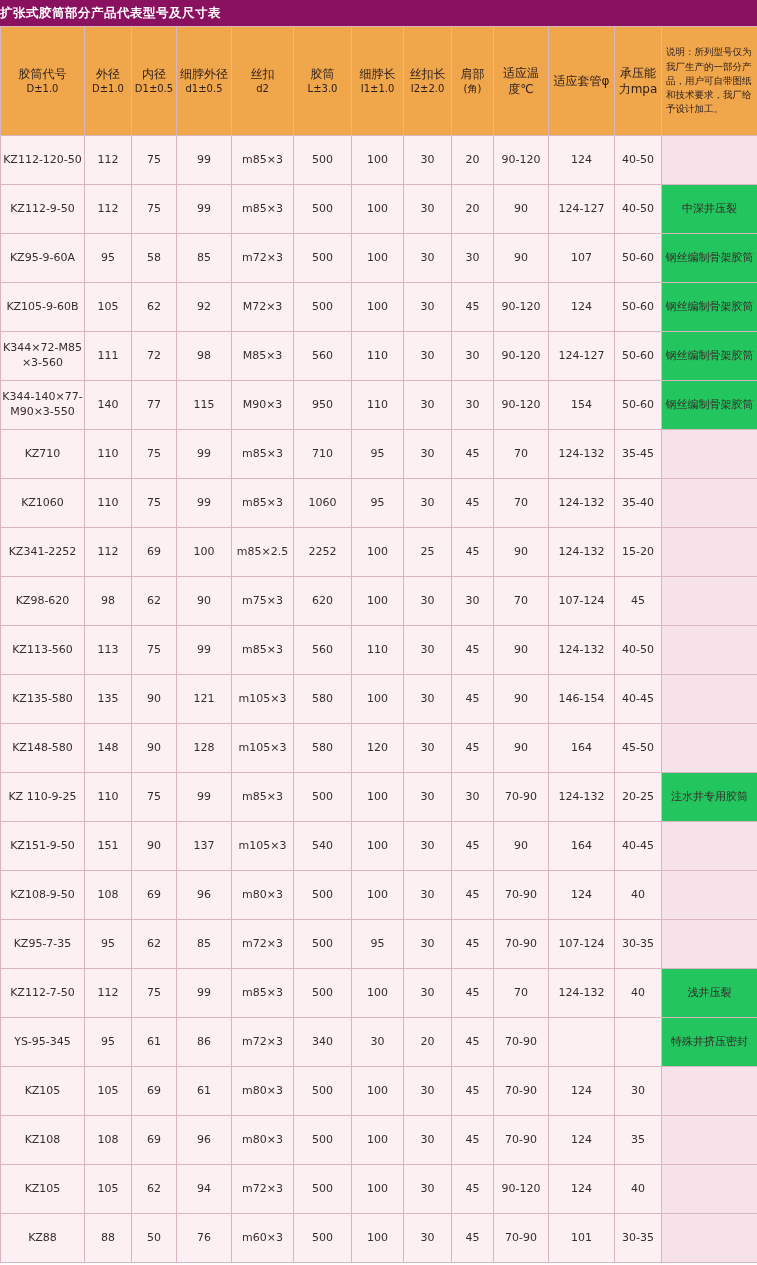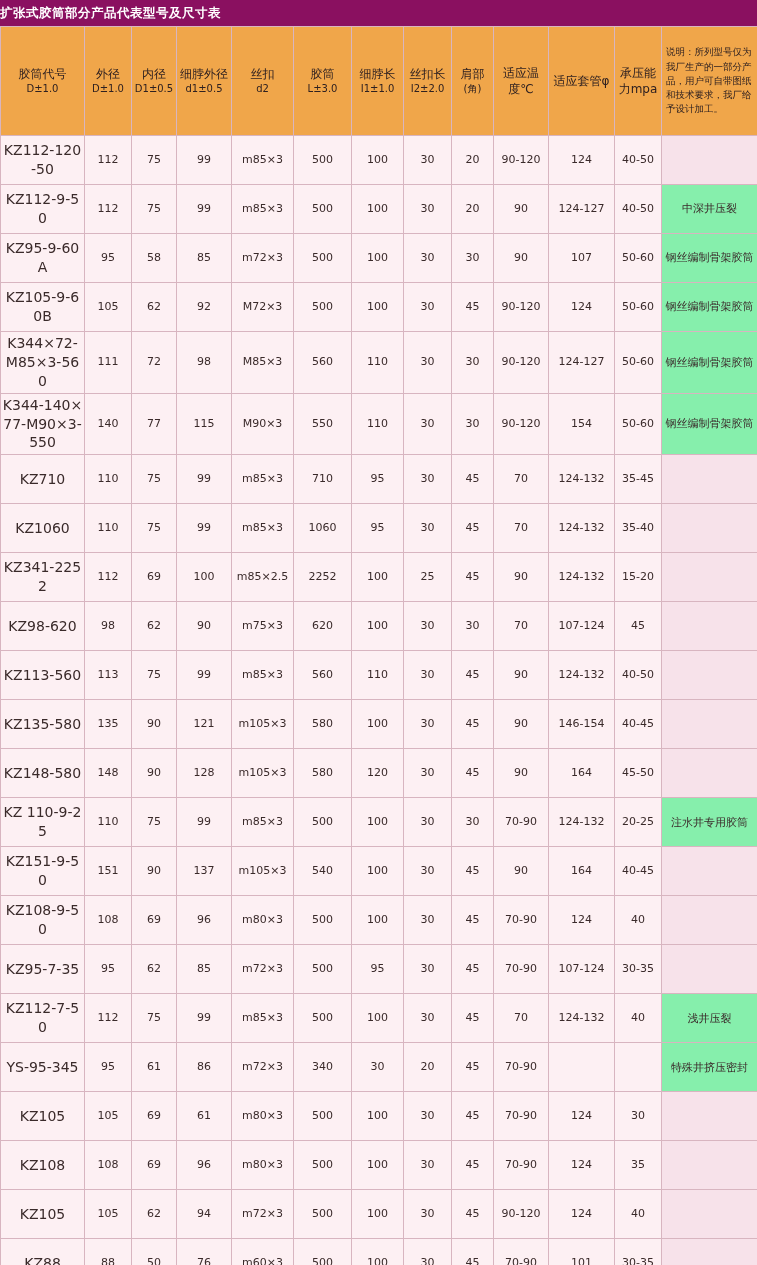--- a/index.html
+++ b/index.html
@@ -63,24 +63,24 @@
     line-height: 1.5;
     text-align: left;
     padding: 11px 4px;
   }
   tbody td {
     background: #fdf0f3;
     height: 44px;
   }
   tbody td.code {
     background: #fdf0f3;
-    font-size: 14px;
+    font-size: 11px;
   }
   tbody td.note {
-    background: #86efac;
+    background: #22c55e;
     font-size: 11px;
     line-height: 1.4;
   }
   tbody tr td.note.empty {
     background: #f7e2ea;
   }
   
   col.c0 { width: 84px; }
   col.c1 { width: 47px; }
   col.c2 { width: 45px; }
@@ -243,21 +243,21 @@
           <td>124-127</td>
           <td>50-60</td>
           <td class="note">钢丝编制骨架胶筒</td>
         </tr>
         <tr>
           <td class="code">K344-140×77-M90×3-550</td>
           <td>140</td>
           <td>77</td>
           <td>115</td>
           <td>M90×3</td>
-          <td>550</td>
+          <td>950</td>
           <td>110</td>
           <td>30</td>
           <td>30</td>
           <td>90-120</td>
           <td>154</td>
           <td>50-60</td>
           <td class="note">钢丝编制骨架胶筒</td>
         </tr>
         <tr>
           <td class="code">KZ710</td>

